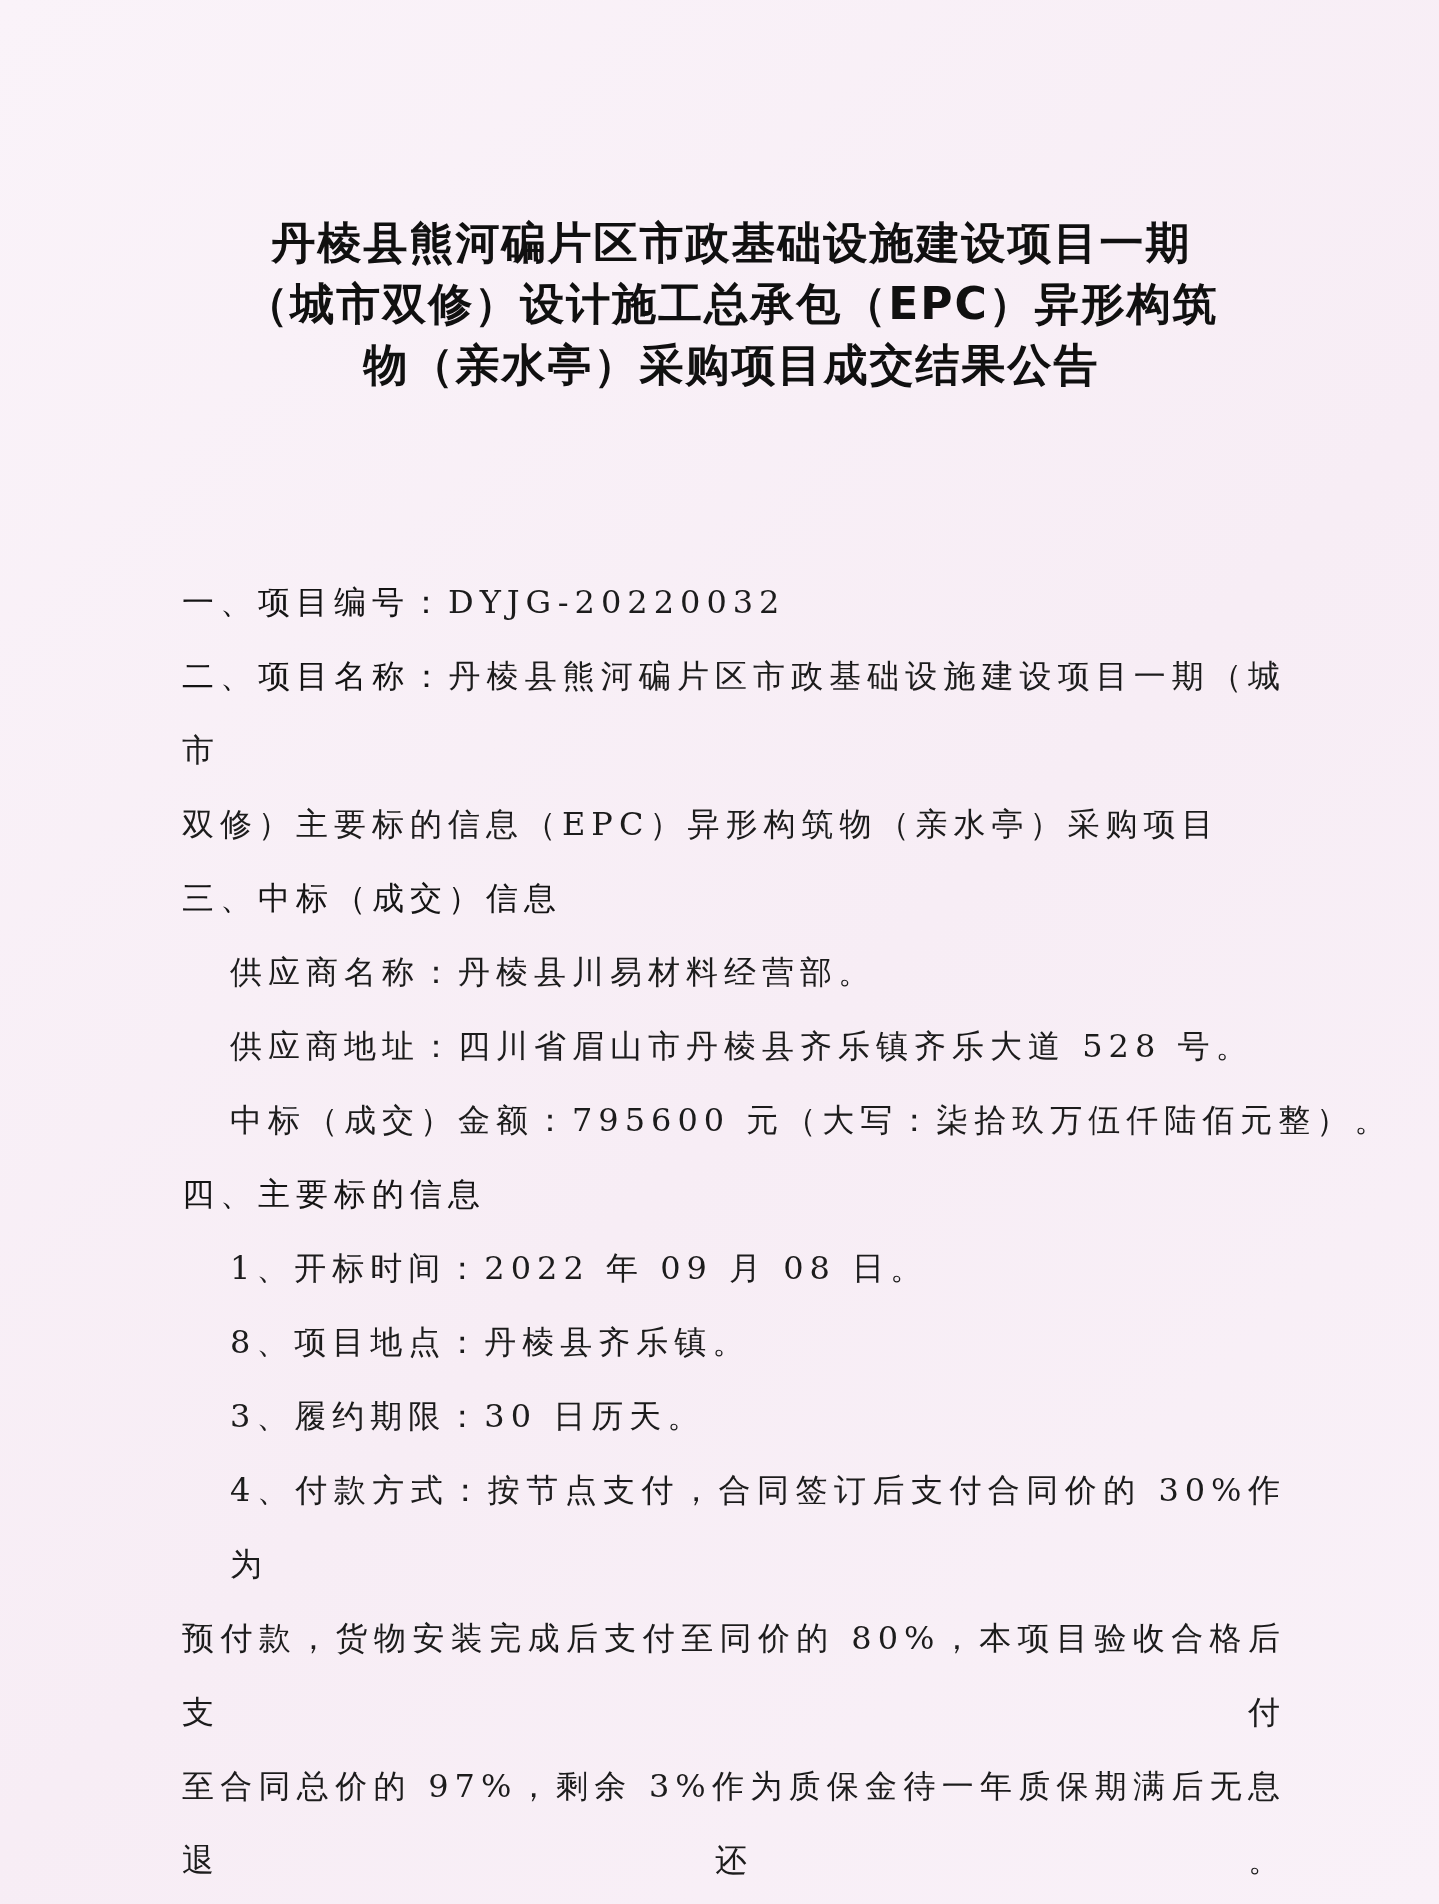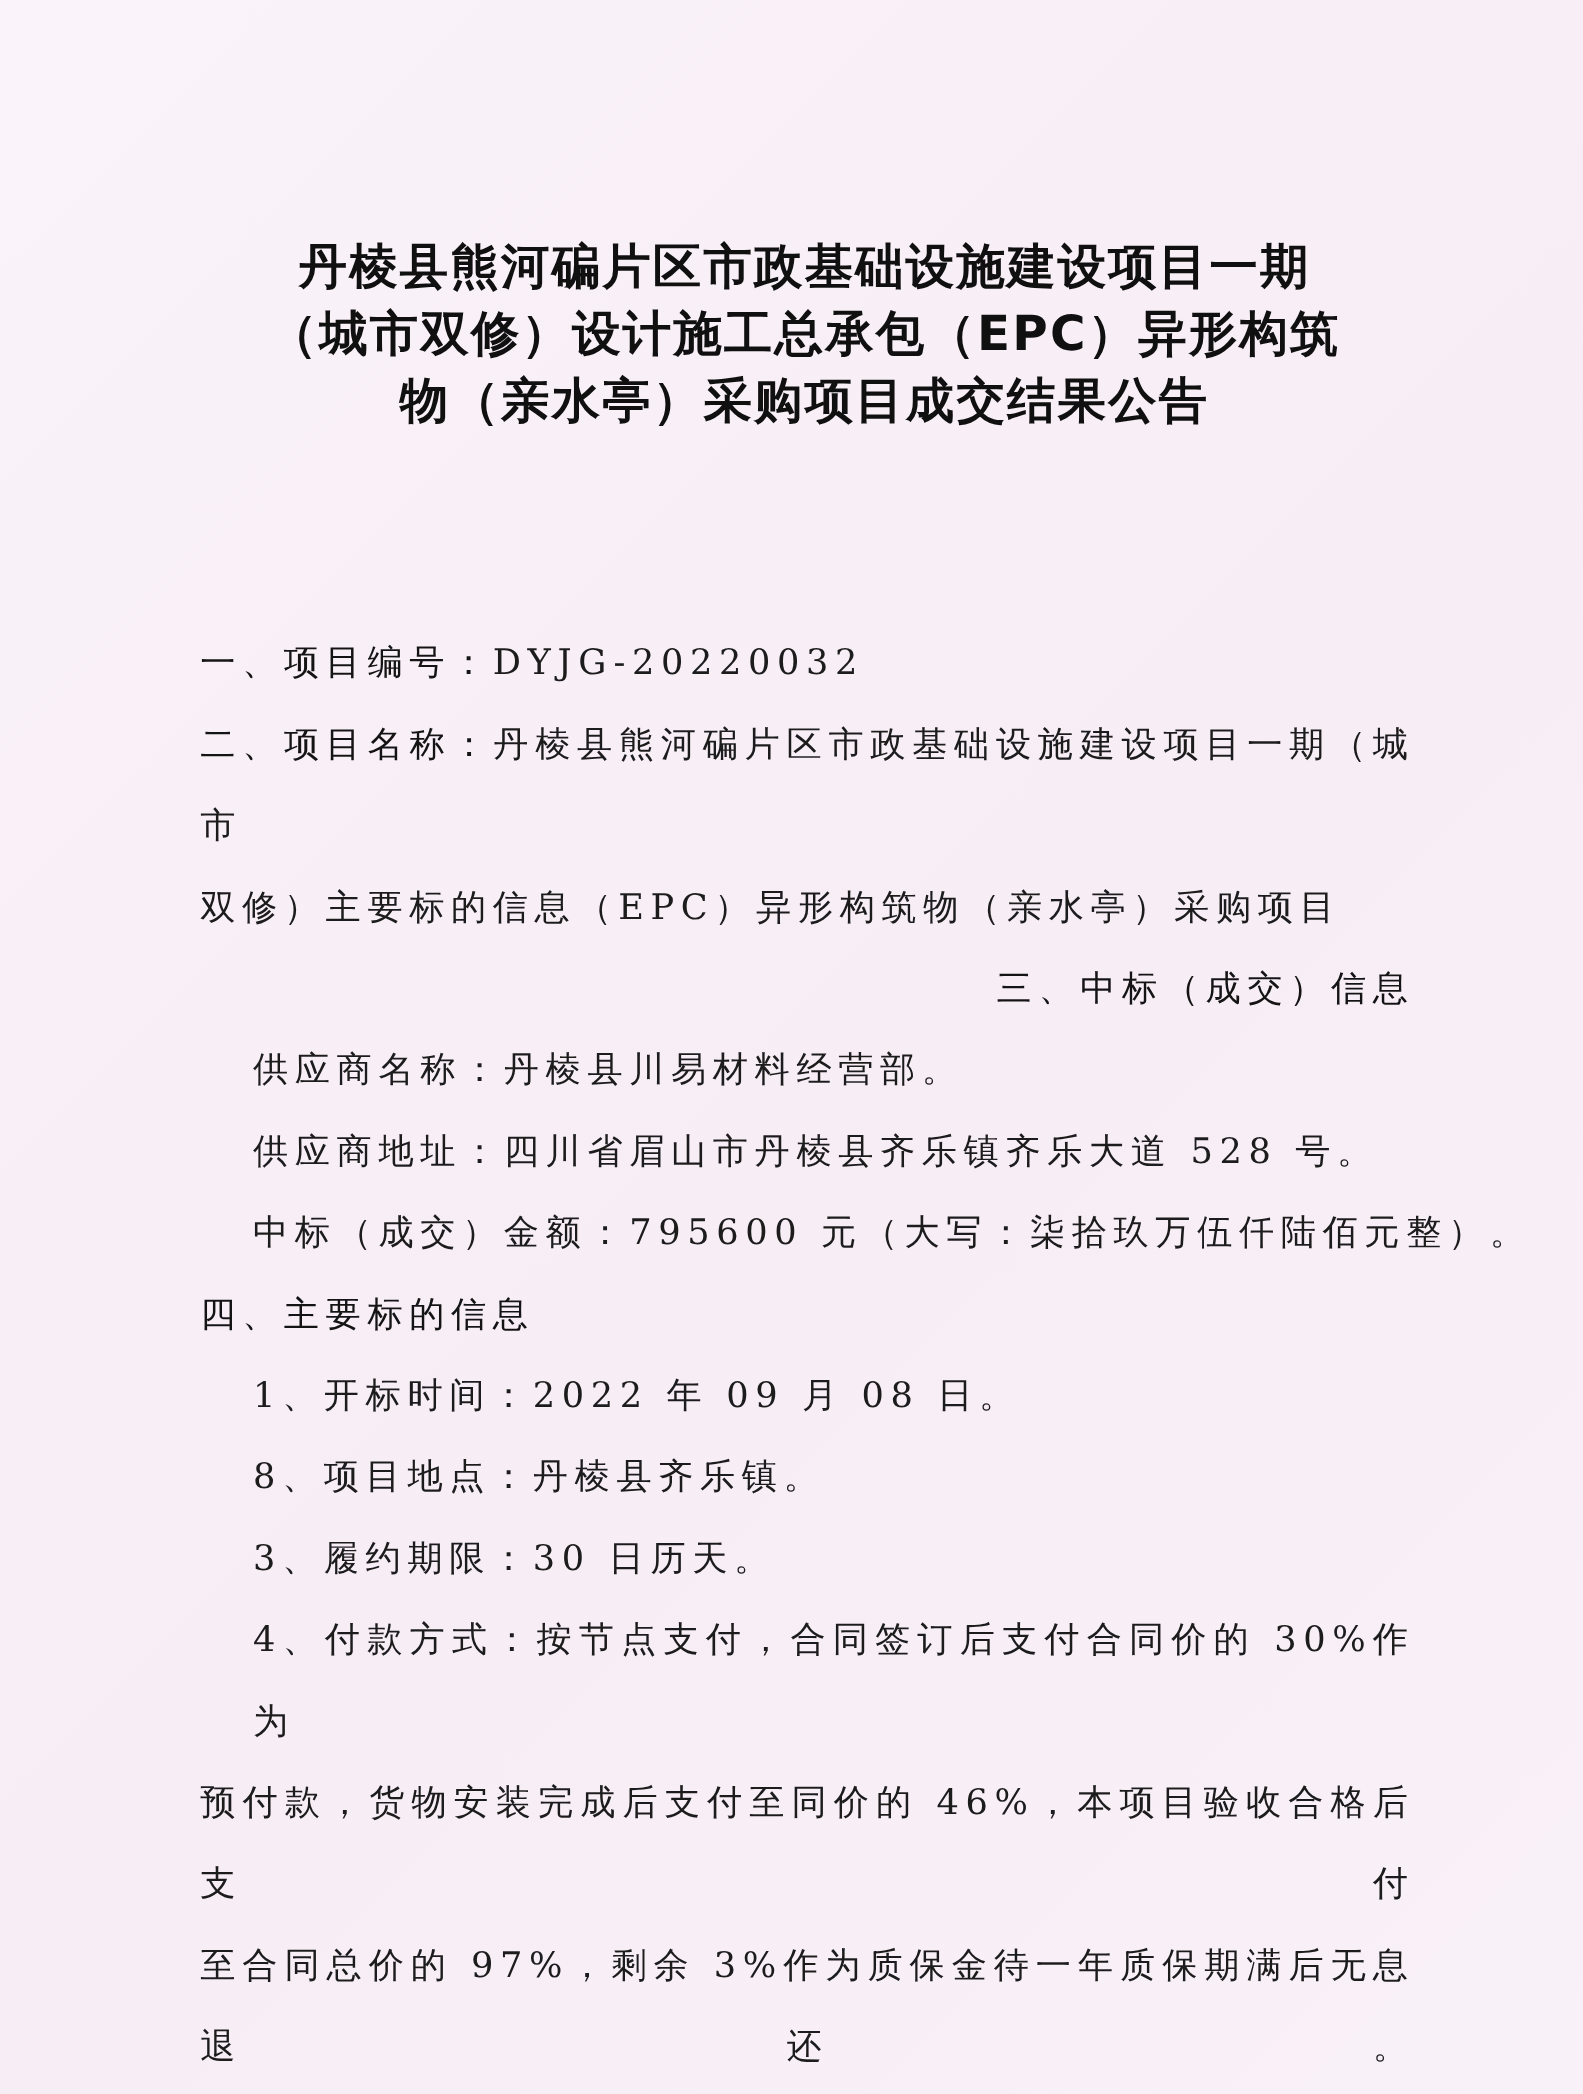--- a/index.html
+++ b/index.html
@@ -53,26 +53,26 @@
 <div class="page">
   <div class="title">
     <div>丹棱县熊河碥片区市政基础设施建设项目一期</div>
     <div>（城市双修）设计施工总承包（EPC）异形构筑</div>
     <div>物（亲水亭）采购项目成交结果公告</div>
   </div>
   <div class="doc-body">
       <div class="para" style="padding-left: 0px;"><span class="lbl">一、项目编号：</span><span>DYJG-20220032</span></div>
       <div class="para justify" style="padding-left: 0px;"><span class="lbl">二、项目名称：</span><span>丹棱县熊河碥片区市政基础设施建设项目一期（城市</span></div>
       <div class="para" style="padding-left: 0px;"><span>双修）主要标的信息（EPC）异形构筑物（亲水亭）采购项目</span></div>
-      <div class="para" style="padding-left: 0px; text-align: right;"><span class="lbl">三、中标（成交）信息</span></div>
+      <div class="para" style="padding-left: 0px;"><span class="lbl">三、中标（成交）信息</span></div>
       <div class="para" style="padding-left: 48px;"><span>供应商名称：丹棱县川易材料经营部。</span></div>
       <div class="para" style="padding-left: 48px;"><span>供应商地址：四川省眉山市丹棱县齐乐镇齐乐大道 528 号。</span></div>
       <div class="para" style="padding-left: 48px;"><span>中标（成交）金额：795600 元（大写：柒拾玖万伍仟陆佰元整）。</span></div>
       <div class="para" style="padding-left: 0px;"><span class="lbl">四、主要标的信息</span></div>
       <div class="para" style="padding-left: 48px;"><span>1、开标时间：2022 年 09 月 08 日。</span></div>
       <div class="para" style="padding-left: 48px;"><span>8、项目地点：丹棱县齐乐镇。</span></div>
       <div class="para" style="padding-left: 48px;"><span>3、履约期限：30 日历天。</span></div>
       <div class="para justify" style="padding-left: 48px;"><span>4、付款方式：按节点支付，合同签订后支付合同价的 30%作为</span></div>
-      <div class="para justify" style="padding-left: 0px;"><span>预付款，货物安装完成后支付至同价的 46%，本项目验收合格后支付</span></div>
+      <div class="para justify" style="padding-left: 0px;"><span>预付款，货物安装完成后支付至同价的 80%，本项目验收合格后支付</span></div>
       <div class="para justify" style="padding-left: 0px;"><span>至合同总价的 97%，剩余 3%作为质保金待一年质保期满后无息退还。</span></div>
       <div class="para justify" style="padding-left: 0px;"></div>
     </div>
 </div>
 
 </body></html>

